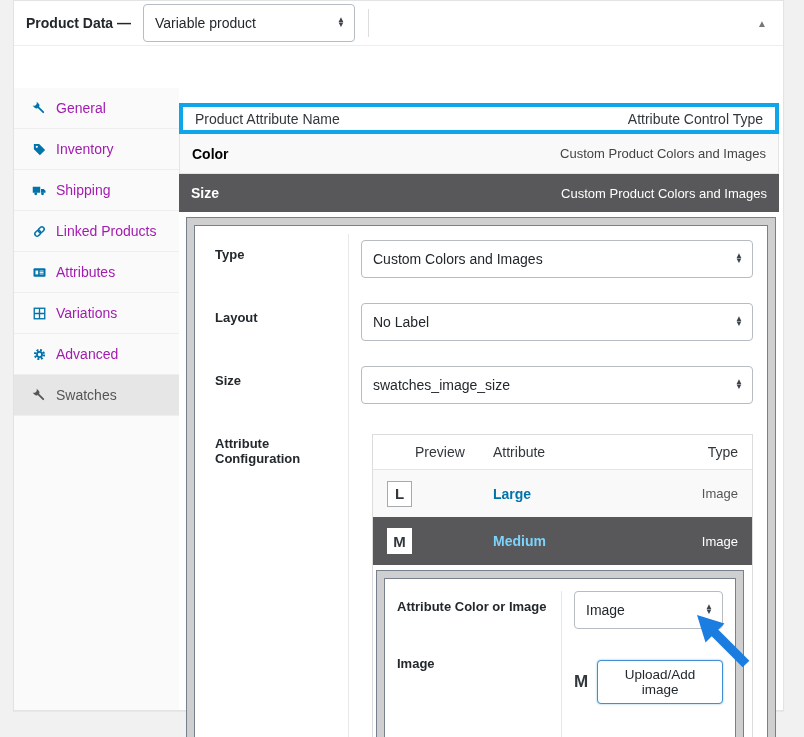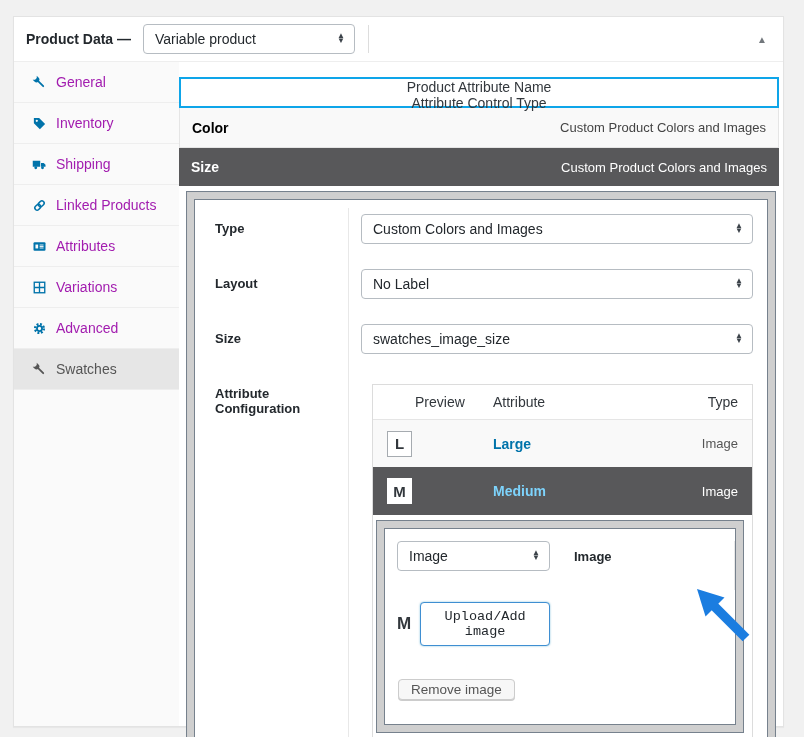--- a/index.html
+++ b/index.html
@@ -5,38 +5,38 @@
   * { margin:0; padding:0; box-sizing:border-box; }
   html,body { width:804px; height:737px; }
   body {
     background:#f1f1f1;
     font-family:"Liberation Sans", sans-serif;
     font-size:13px;
     color:#32373c;
     overflow:hidden;
   }
   .metabox {
-    position:absolute; left:13px; top:16px;
+    position:absolute; left:13px; top:0;
     width:771px; height:711px;
     background:#fff;
     border:1px solid #e3e3e3;
     box-shadow:0 1px 1px rgba(0,0,0,.04);
-    display:flex; flex-direction:column;
+    display:flex; flex-direction:column;gap:42px;
   }
   
   .mb-header {
     height:45px; flex:0 0 45px;
     display:flex; align-items:center;
     padding:0 12px; background:#fff;
     border-bottom:1px solid #eee;
   }
   .mb-title { font-size:14px; font-weight:bold; color:#23282d; margin-right:12px; white-space:nowrap; }
   .wpselect {
     display:flex; align-items:center; justify-content:space-between;
-    height:30px; background:#fff;
+    height:38px; background:#fff;
     border:1px solid #b6bcc2; border-radius:4px;
     padding:0 9px 0 11px; font-size:14px; color:#23282d;
     cursor:pointer;
   }
   .wpselect .val { white-space:nowrap; overflow:hidden; }
   .stepper { display:flex; flex-direction:column; align-items:center; line-height:.6; font-size:8px; color:#3c434a; margin-left:10px; }
   .hdr-select { width:212px; }
   .vsep { width:1px; height:28px; background:#ddd; margin-left:13px; }
   .toggle-btn { margin-left:auto; font-size:10px; color:#72777c; cursor:pointer; padding:4px; }
   
@@ -48,23 +48,23 @@
     border-bottom:1px solid #eee;
     color:#a21caf; font-size:14px; cursor:pointer;
   }
   .tab .ticon { width:15px; height:15px; flex:0 0 15px; color:#0073aa; }
   .tab.active { background:#e6e6e6; color:#555; }
   .tab.active .ticon { color:#555; }
   .ticon svg { width:100%; height:100%; display:block; }
   
   .main { flex:1; background:#fff; padding:15px 4px 0 0; position:relative; min-width:0; }
   .attr-head {
-    border:2px solid #0ea5e9;
+    border:4px solid #0ea5e9;
     height:31px; display:flex; align-items:center; justify-content:space-between;
-    padding:0 12px; font-size:14px; color:#32373c; background:#fff;flex-direction:column;
+    padding:0 12px; font-size:14px; color:#32373c; background:#fff;
   }
   .attr-row-light {
     border:1px solid #e5e5e5; border-top:none;
     height:40px; display:flex; align-items:center; justify-content:space-between;
     padding:0 12px; background:#f9f9f9;
   }
   .attr-row-light .a-name { color:#000000; font-size:14px; font-weight:bold; cursor:pointer; }
   .attr-row-light .a-type { color:#444; font-size:13px; }
   .attr-row-dark {
     height:38px; display:flex; align-items:center; justify-content:space-between;
@@ -134,21 +134,21 @@
     font-weight:bold; font-size:13px; color:#23282d;
   }
   .panel-inner > .pfield { padding:0 12px 6px 12px; }
   .sel-image { width:163px; margin-bottom:6px; }
   .upload-row { display:flex; align-items:center; gap:9px; margin-top:12px; }
   .thumb-letter { font-weight:bold; font-size:17px; color:#32373c; }
   .btn-upload {
     background:#fff; border:1px solid #3f8fd2; border-radius:4px;
     box-shadow:0 0 2px rgba(30,140,190,.6);
     padding:6px 19px; font-size:13.5px; color:#23282d;
-    font-family:Liberation Mono, monospace; cursor:pointer;
+    font-family:Liberation Sans, sans-serif; cursor:pointer;
   }
   .btn-remove {
     margin:33px 0 0 1px;
     background:#f7f7f7; border:1px solid #ccc; border-radius:4px;
     box-shadow:0 1px 0 #ccc;
     padding:2px 12px; font-size:13.5px; color:#555;
     font-family:"Liberation Sans", sans-serif; cursor:pointer;text-align:right;
   }
   .arrow-svg { position:absolute; left:506px; top:515px; width:80px; height:80px; pointer-events:none; }
 </style>
@@ -330,20 +330,21 @@
                 <span class="c-previewcell">
                     <span class="swatch-box">M</span>
                   </span>
                 <span class="c-attrcell">Medium</span>
                 <span class="c-typecell">Image</span>
               </div>
 
               <div class="gray-wrap-inner">
                 <div class="panel-inner">
 
+                  <div class="plabel">Attribute Color or Image</div>
                   <div class="pfield">
                     <div class="wpselect sel-image">
                       <span class="val">Image</span>
                       <span class="stepper">
                           <span>▲</span>
                           <span>▼</span>
                         </span>
                     </div>
                   </div>
 

